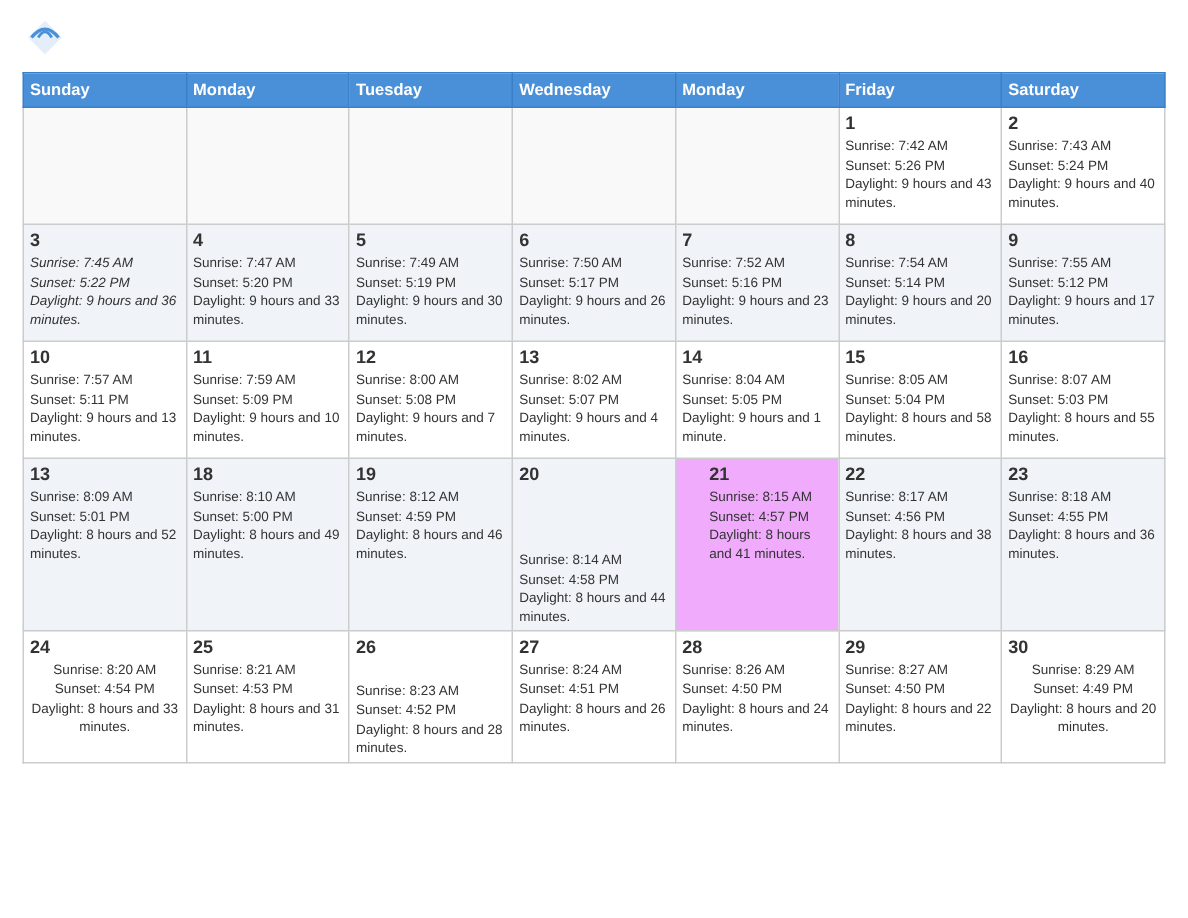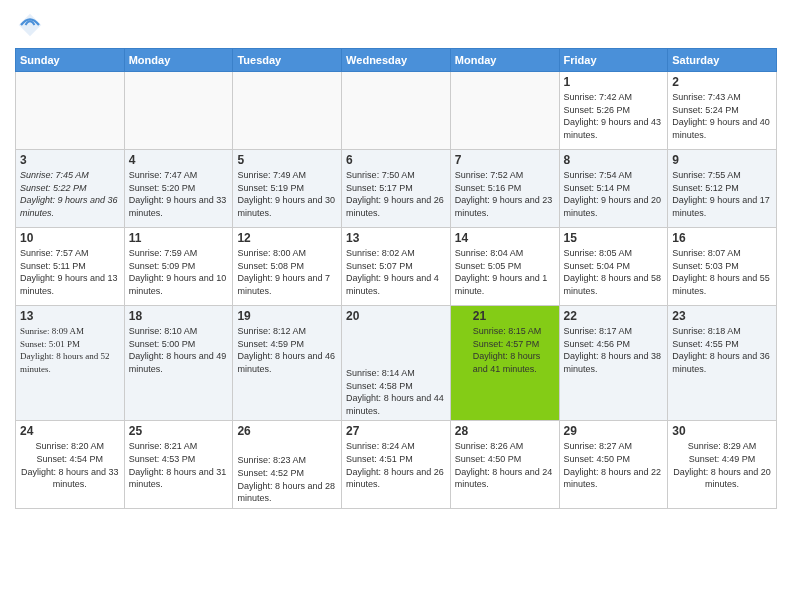--- a/index.html
+++ b/index.html
@@ -236,21 +236,21 @@
           <td>
             <span class="day-num">16</span>
             <div class="day-info" style="white-space: pre-line;">Sunrise: 8:07 AM
 Sunset: 5:03 PM
 Daylight: 8 hours and 55 minutes.</div>
           </td>
         </tr>
         <tr>
           <td style="background: rgb(240, 244, 248);">
             <span class="day-num">13</span>
-            <div class="day-info" style="white-space: pre-line; font-family: Liberation Serif, serif;">Sunrise: 8:09 AM
+            <div class="day-info" style="white-space: pre-line;">Sunrise: 8:09 AM
 Sunset: 5:01 PM
 Daylight: 8 hours and 52 minutes.</div>
           </td>
           <td style="background: rgb(240, 244, 248);">
             <span class="day-num">18</span>
             <div class="day-info" style="white-space: pre-line;">Sunrise: 8:10 AM
 Sunset: 5:00 PM
 Daylight: 8 hours and 49 minutes.</div>
           </td>
           <td style="background: rgb(240, 244, 248);">
@@ -258,21 +258,21 @@
             <div class="day-info" style="white-space: pre-line;">Sunrise: 8:12 AM
 Sunset: 4:59 PM
 Daylight: 8 hours and 46 minutes.</div>
           </td>
           <td style="background: rgb(240, 244, 248);">
             <span class="day-num">20</span>
             <div class="day-info" style="white-space: pre-line; margin-top: 44px;">Sunrise: 8:14 AM
 Sunset: 4:58 PM
 Daylight: 8 hours and 44 minutes.</div>
           </td>
-          <td style="background: #84cc16; padding-left: 22px;">
+          <td style="background: #f0abfc; padding-left: 22px;">
             <span class="day-num">21</span>
             <div class="day-info" style="white-space: pre-line;">Sunrise: 8:15 AM
 Sunset: 4:57 PM
 Daylight: 8 hours and 41 minutes.</div>
           </td>
           <td style="background: rgb(240, 244, 248);">
             <span class="day-num">22</span>
             <div class="day-info" style="white-space: pre-line;">Sunrise: 8:17 AM
 Sunset: 4:56 PM
 Daylight: 8 hours and 38 minutes.</div>

